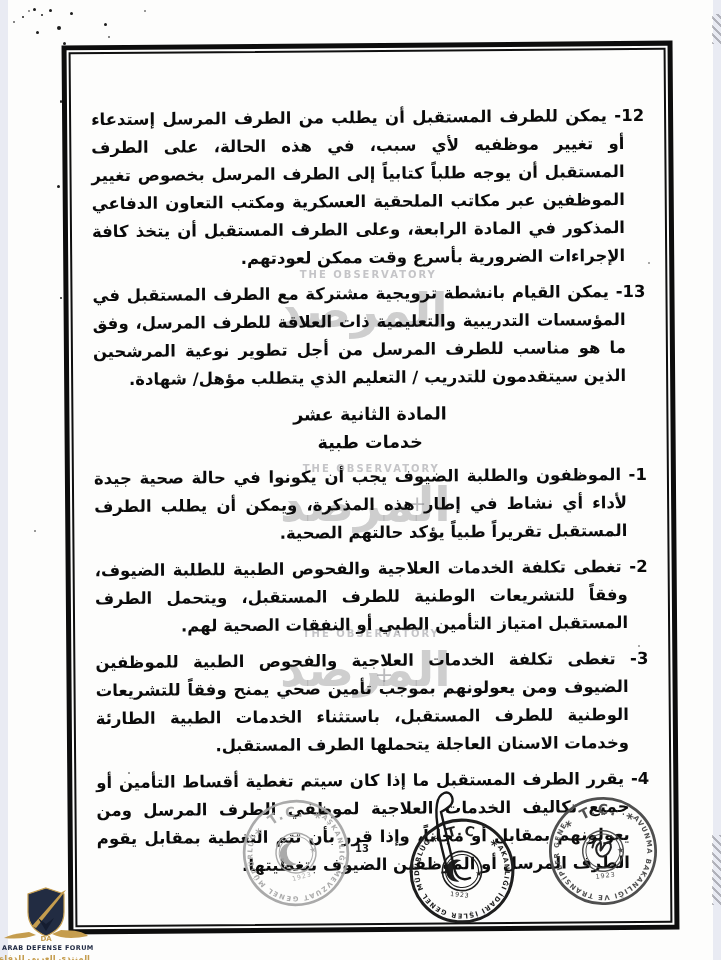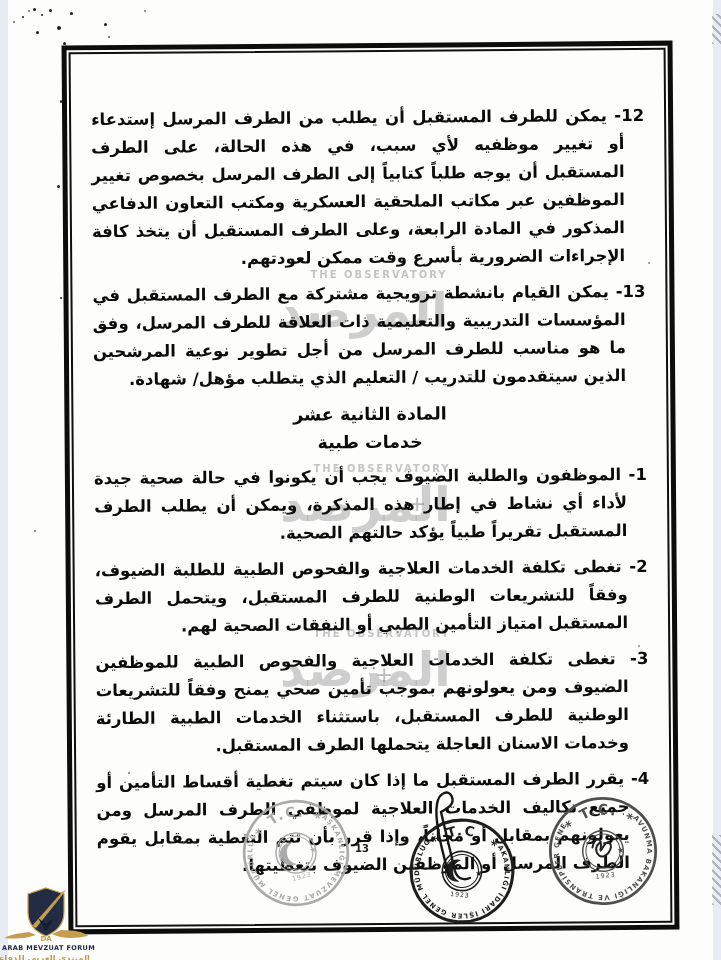--- a/index.html
+++ b/index.html
@@ -40,21 +40,21 @@
     padding-right:20px;
     text-indent:-20px;
     text-align:justify;
     text-align-last:right;
   }
   .heading { text-align:center; text-align-last:center; margin:2px 0 7px 0; font-size:17.5px; }
   .heading div { padding:0; }
   
   .wm {
     position:absolute; z-index:1; pointer-events:none;
-    text-align:right;
+    text-align:center;
   }
   .wm .cap {
     font-size:10px; letter-spacing:2px; font-weight:bold;
     color:rgba(150,150,155,0.55); margin:0 0 6px 12px;
   }
   .wm .big {
     font-size:48px; font-weight:bold; letter-spacing:1px;
     color:rgba(135,135,138,0.40);
     line-height:1;
     direction:rtl;
@@ -192,21 +192,21 @@
 
   <div class="logo">
     <svg width="88" height="58" viewBox="0 0 88 58">
       <path d="M27 48 Q8 50 2 54 Q20 56 34 51 Z" fill="#c59d4e"></path>
       <path d="M59 46 Q80 46 86 52 Q64 57 50 50 Z" fill="#c59d4e"></path>
       <path d="M44 4 L62 10 V28 C62 40 54 48 44 52 C34 48 26 40 26 28 V10 Z" fill="#222c42" stroke="#c59d4e" stroke-width="1.2"></path>
       <path d="M30 42 L60 8 L64 6 L58 14 L34 44 Z" fill="#c59d4e"></path>
       <path d="M36 34 L44 40 L52 34 L44 47 Z" fill="#151d30"></path>
       <text x="44" y="57" font-size="7" font-weight="bold" text-anchor="middle" fill="#c59d4e">DA</text>
     </svg>
-    <div class="en">ARAB MEVZUAT FORUM</div>
+    <div class="en">ARAB DEFENSE FORUM</div>
     <div class="ar">المنتدى العربي للدفاع والتسليح</div>
   </div>
 
   <div>
     <div class="speck" style="left:25px; top:8px;  width:3px; height:3px;"></div>
     <div class="speck" style="left:33px; top:14px; width:2px; height:2px;"></div>
     <div class="speck" style="left:20px; top:10px; width:2px; height:2px; opacity:.6;"></div>
     <div class="speck" style="left:41px; top:9px;  width:3px; height:3px;"></div>
     <div class="speck" style="left:5px;  top:21px; width:2px; height:2px; opacity:.7;"></div>
     <div class="speck" style="left:14px; top:16px; width:2px; height:2px;"></div>

